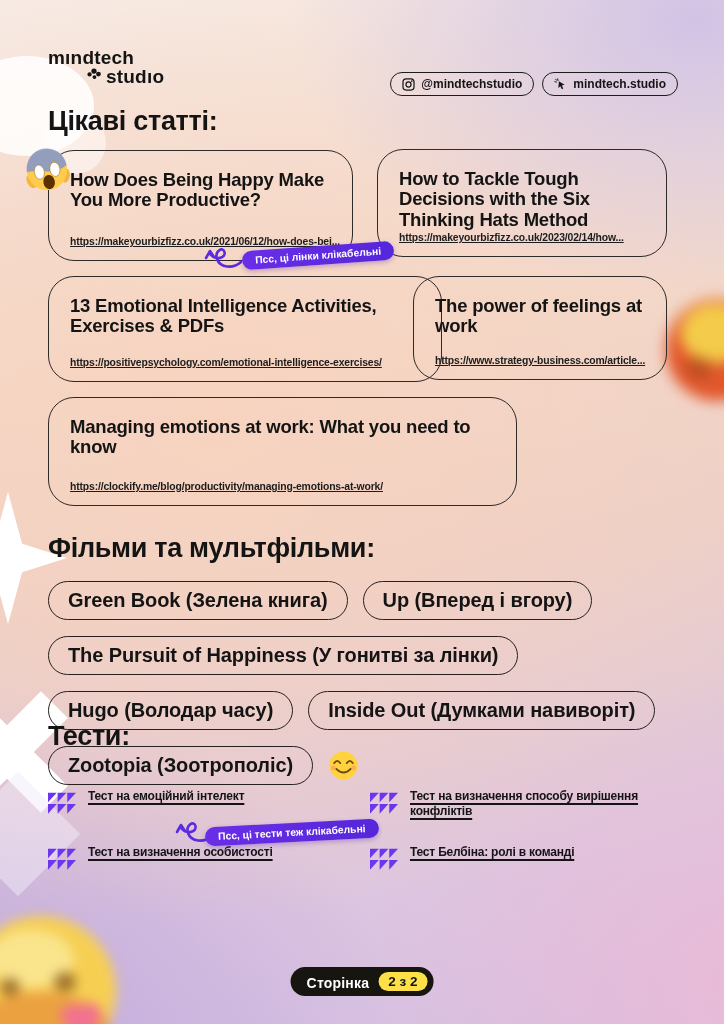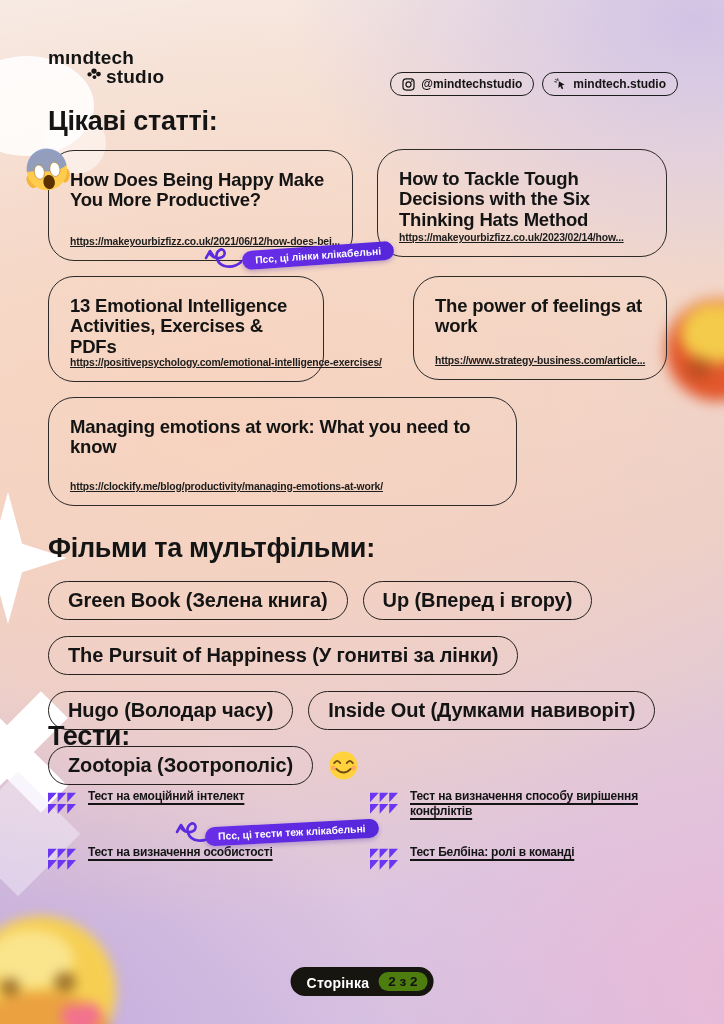--- a/index.html
+++ b/index.html
@@ -49,21 +49,21 @@
   .h{position:absolute; font-size:27px; font-weight:700; letter-spacing:-.3px; z-index:5; margin:0;}
   .h-articles{left:48px; top:106px;}
   .h-movies{left:48px; top:533px;}
   .h-tests{left:48px; top:699px;margin-top:22px;}
   
   .card{position:absolute; border:1.6px solid #2e2a28; border-radius:26px; padding:19px 21px; box-sizing:border-box; z-index:5;}
   .card h3{margin:0; font-size:18.5px; font-weight:700; line-height:1.1; letter-spacing:-.2px;}
   .card .url{position:absolute; left:21px; bottom:13px; font-size:10.4px; font-weight:700; letter-spacing:-.15px; color:#1d1d1d; text-decoration:underline; white-space:nowrap; cursor:pointer;}
   .card0{left:48px;  top:150px; width:305px; height:111px;}
   .card1{left:377px; top:149px; width:290px; height:108px;}
-  .card2{left:48px;  top:276px; width:276px; height:106px;}
+  .card2{left:48px;  top:276px; width:394px; height:106px;}
   .card3{left:413px; top:276px; width:254px; height:104px;}
   .card4{left:48px;  top:397px; width:469px; height:109px;}
   
   .hint{position:absolute; background:linear-gradient(95deg,#6a2ee8,#5526da); color:#fff; font-size:10.3px; font-weight:700; padding:4px 13px; border-radius:999px; white-space:nowrap; box-shadow:0 2px 5px rgba(66,22,170,.3); z-index:7;}
   .hint1{left:242px; top:246px; transform:rotate(-4deg);}
   .hint2{left:205px; top:823px; transform:rotate(-3deg);}
   .arrow{position:absolute; z-index:7;}
   .arrow1{left:201px; top:232px;}
   .arrow2{left:172px; top:804px;}
   
@@ -72,21 +72,21 @@
   
   .tests-grid{position:absolute; left:48px; top:789px; width:640px; display:grid; grid-template-columns:322px 1fr; row-gap:26px; z-index:5;}
   .titem{display:flex; gap:12px; align-items:flex-start; cursor:pointer;}
   .titem svg{flex:0 0 auto; margin-top:3px;}
   .titem .txt{font-size:12px; font-weight:700; line-height:1.26; letter-spacing:-.2px; text-decoration:underline; text-decoration-thickness:1.5px; text-underline-offset:3px;}
   .titem.col-l .txt{max-width:210px;}
   .titem.col-r .txt{max-width:274px;}
   
   .footer{position:absolute; top:967px; left:50%; transform:translateX(-50%); background:#17150f; border-radius:999px; display:flex; align-items:flex-end; gap:9px; padding:5px 6px 5px 16px; color:#fff; z-index:5;}
   .footer .lbl{font-size:14px; font-weight:700; letter-spacing:.2px;}
-  .footer .pg{background:#4d7c0f; color:#121212; border-radius:999px; padding:2px 10px; font-size:13.5px; font-weight:800;}
+  .footer .pg{background:#fde047; color:#121212; border-radius:999px; padding:2px 10px; font-size:13.5px; font-weight:800;}
 </style>
 </head>
 <body>
 
 <div class="page">
 
   <div class="blob-top"></div>
   <div class="circle-sm"></div>
   <svg class="star" viewBox="0 0 100 112">
     <polygon points="50,0 62,44 100,56 62,68 50,112 38,68 0,56 38,44" fill="#ffffff"></polygon>

